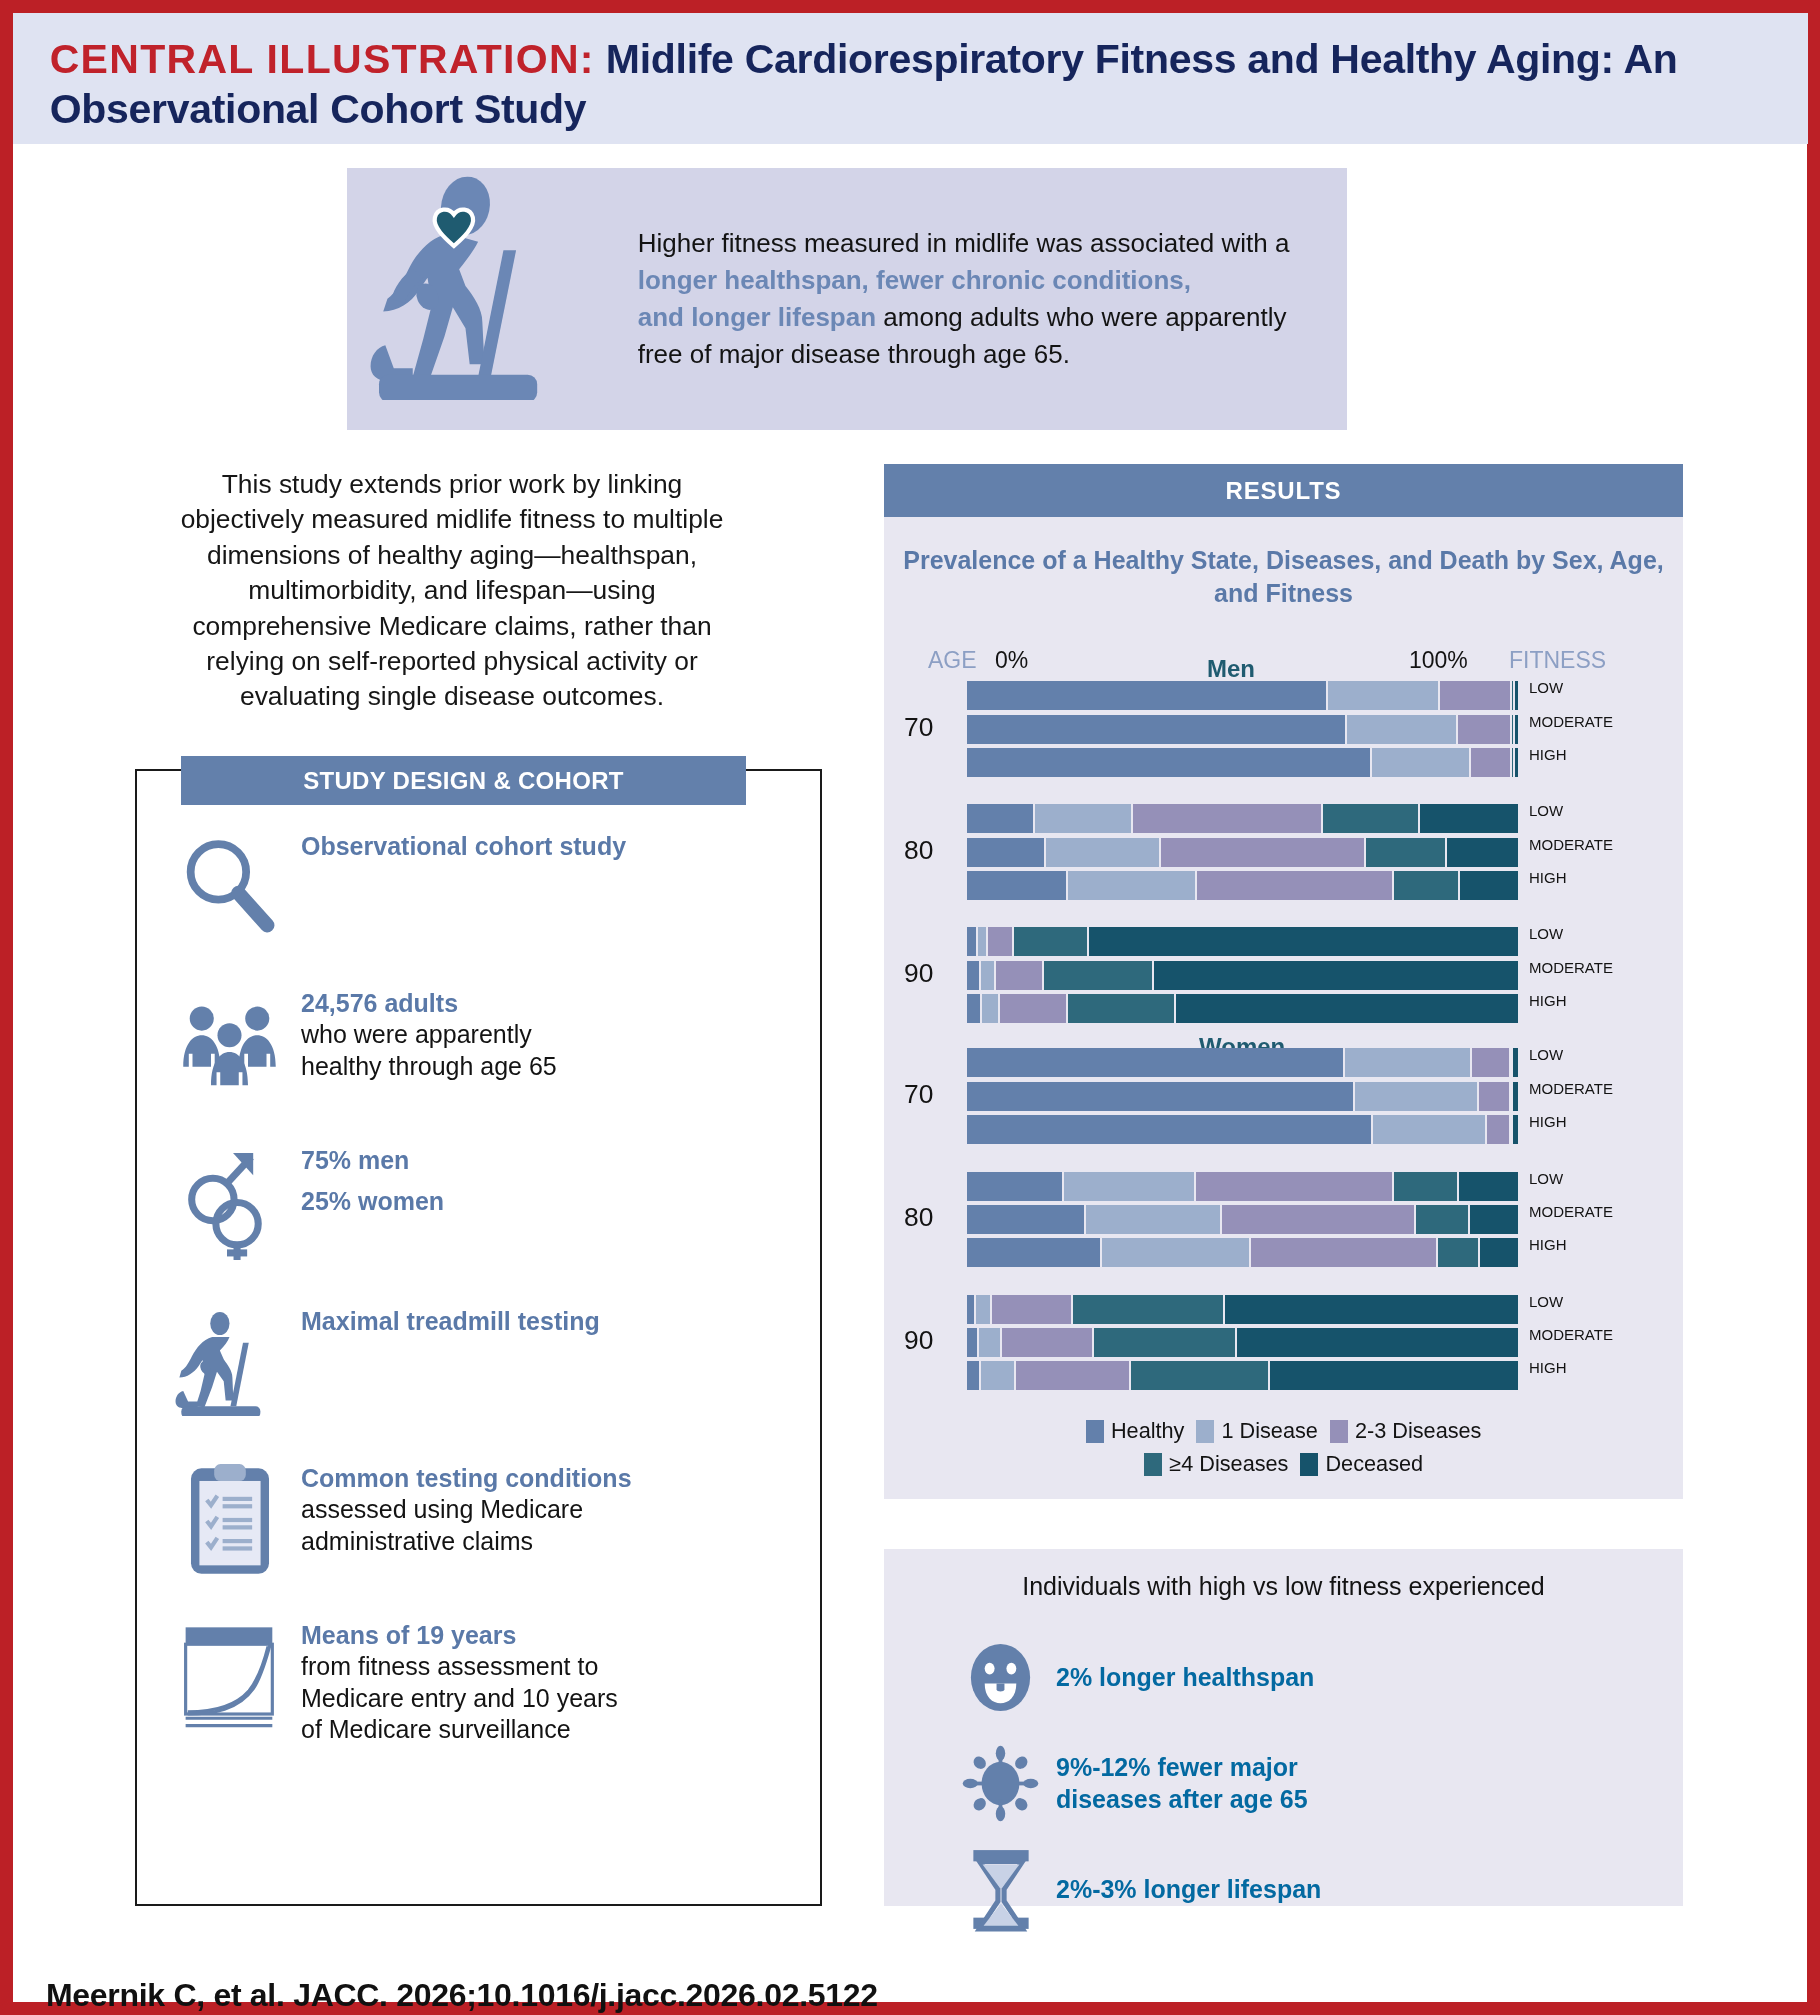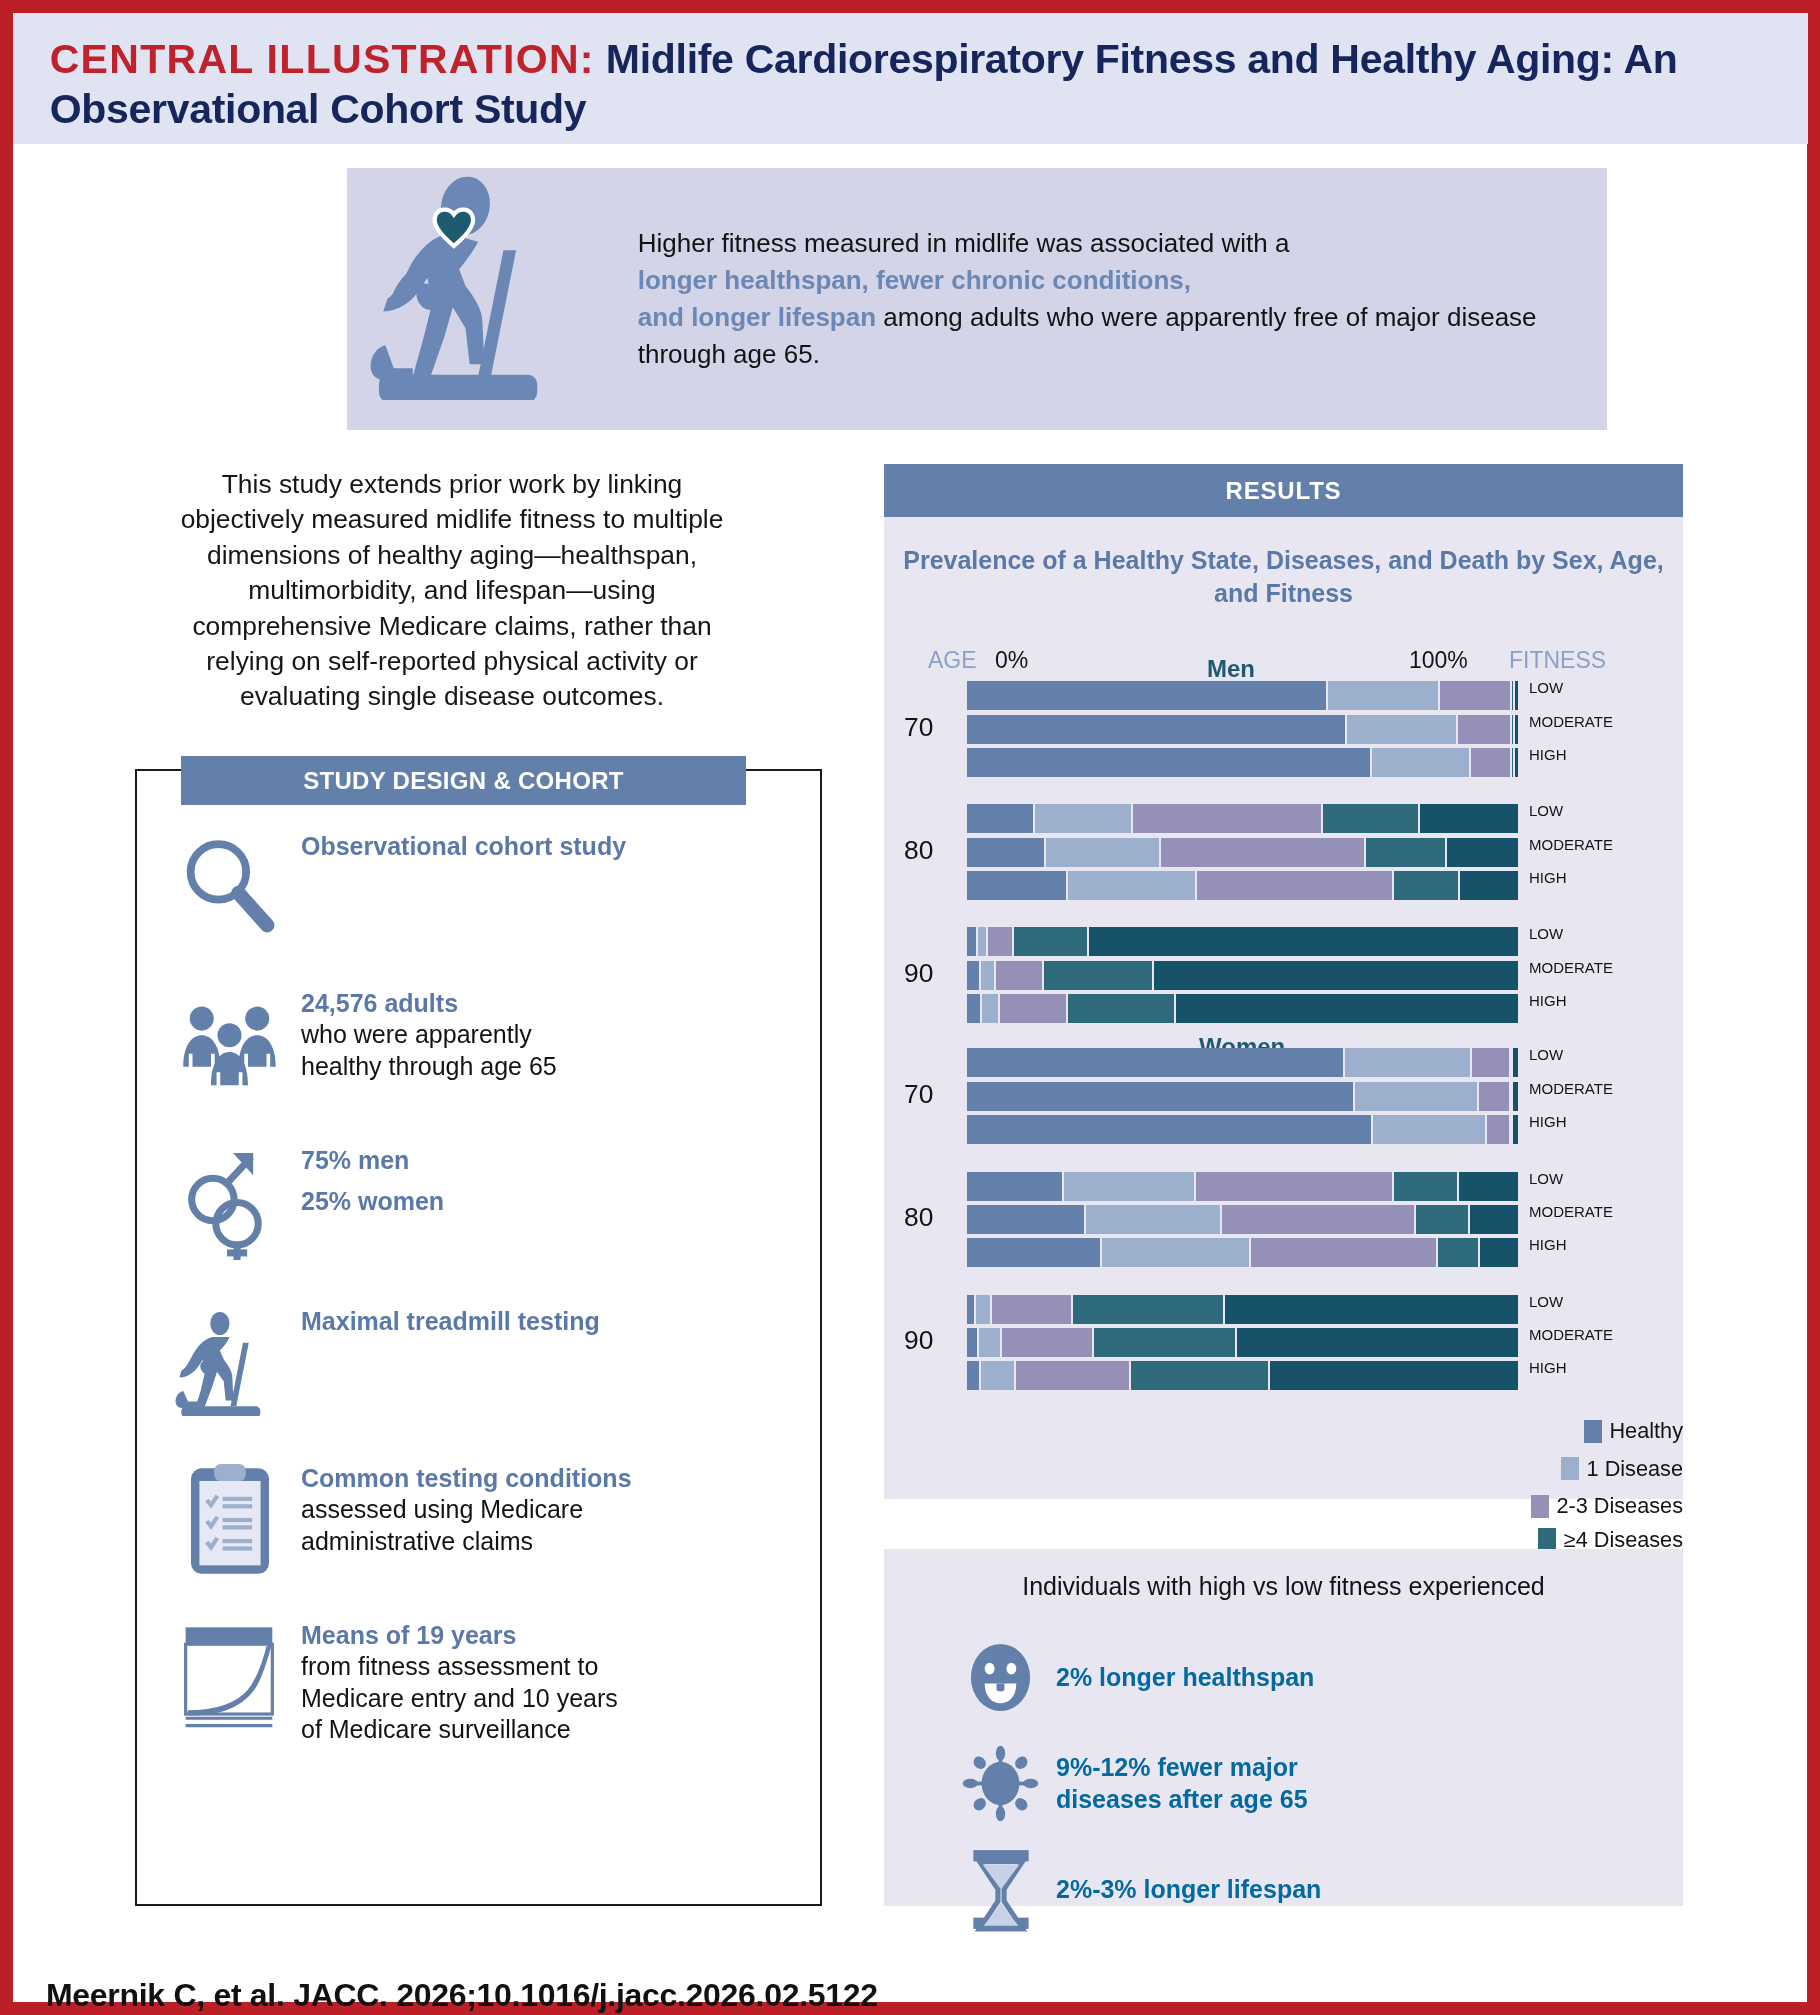--- a/index.html
+++ b/index.html
@@ -25,21 +25,21 @@
     padding:21px 37px 0 37px;
   }
   .header-title {
     font-size:41px; font-weight:bold; line-height:1.22; letter-spacing:-0.3px;
     color:#16255c; font-family:"Liberation Sans", sans-serif;
   }
   .header-title .ci { color:#c0222b; letter-spacing:1.3px; }
 
   
   .top-callout {
-    position:absolute; left:347px; top:168px; width:1260px; height:262px;
+    position:absolute; left:347px; top:168px; width:1000px; height:262px;
     background:#d3d4e8;
     display:flex; align-items:center;
   }
   .runner-wrap { width:296px; height:100%; position:relative; }
   .callout-text {
     font-size:26px; line-height:1.42; color:#131313; padding-right:21px;
     margin-left:-5.3px;
   }
   .callout-text .hl { color:#6b87b5; font-weight:bold; }
 
@@ -91,21 +91,21 @@
   .sex-title { position:absolute; font-size:24px; font-weight:bold; color:#1f5b70; }
   .barrow { position:absolute; height:28.5px; }
   .barrow .bar { position:absolute; left:83px; width:551px; height:28.5px; display:flex; }
   .seg { height:28.5px; }
   .seg + .seg { border-left:2.1px solid #e8e7f1; }
   .fitlbl { position:absolute; left:645px; top:-1.1px; font-size:15px; color:#131313; line-height:1; }
   .agelbl { position:absolute; left:20px; font-size:26.4px; color:#131313; }
 
   
   .legend { position:absolute; left:884px; width:799px; text-align:center; }
-  .legend-line { display:flex; justify-content:center; align-items:flex-end; gap:11.6px; margin-bottom:7.4px;flex-direction:column; }
+  .legend-line { display:flex; justify-content:center; align-items:flex-start; gap:11.6px; margin-bottom:7.4px; }
   .legend-item { display:flex; align-items:center; gap:7.4px; font-size:21.7px; color:#131313; }
   .legend-swatch { width:18px; height:23px; display:inline-block; }
 
   
   .bottom-panel {
     position:absolute; left:884px; top:1549px; width:799px; height:357px;
     background:#e8e7f1;
   }
   .bottom-title {
     position:absolute; left:884px; top:1572px; width:799px;

